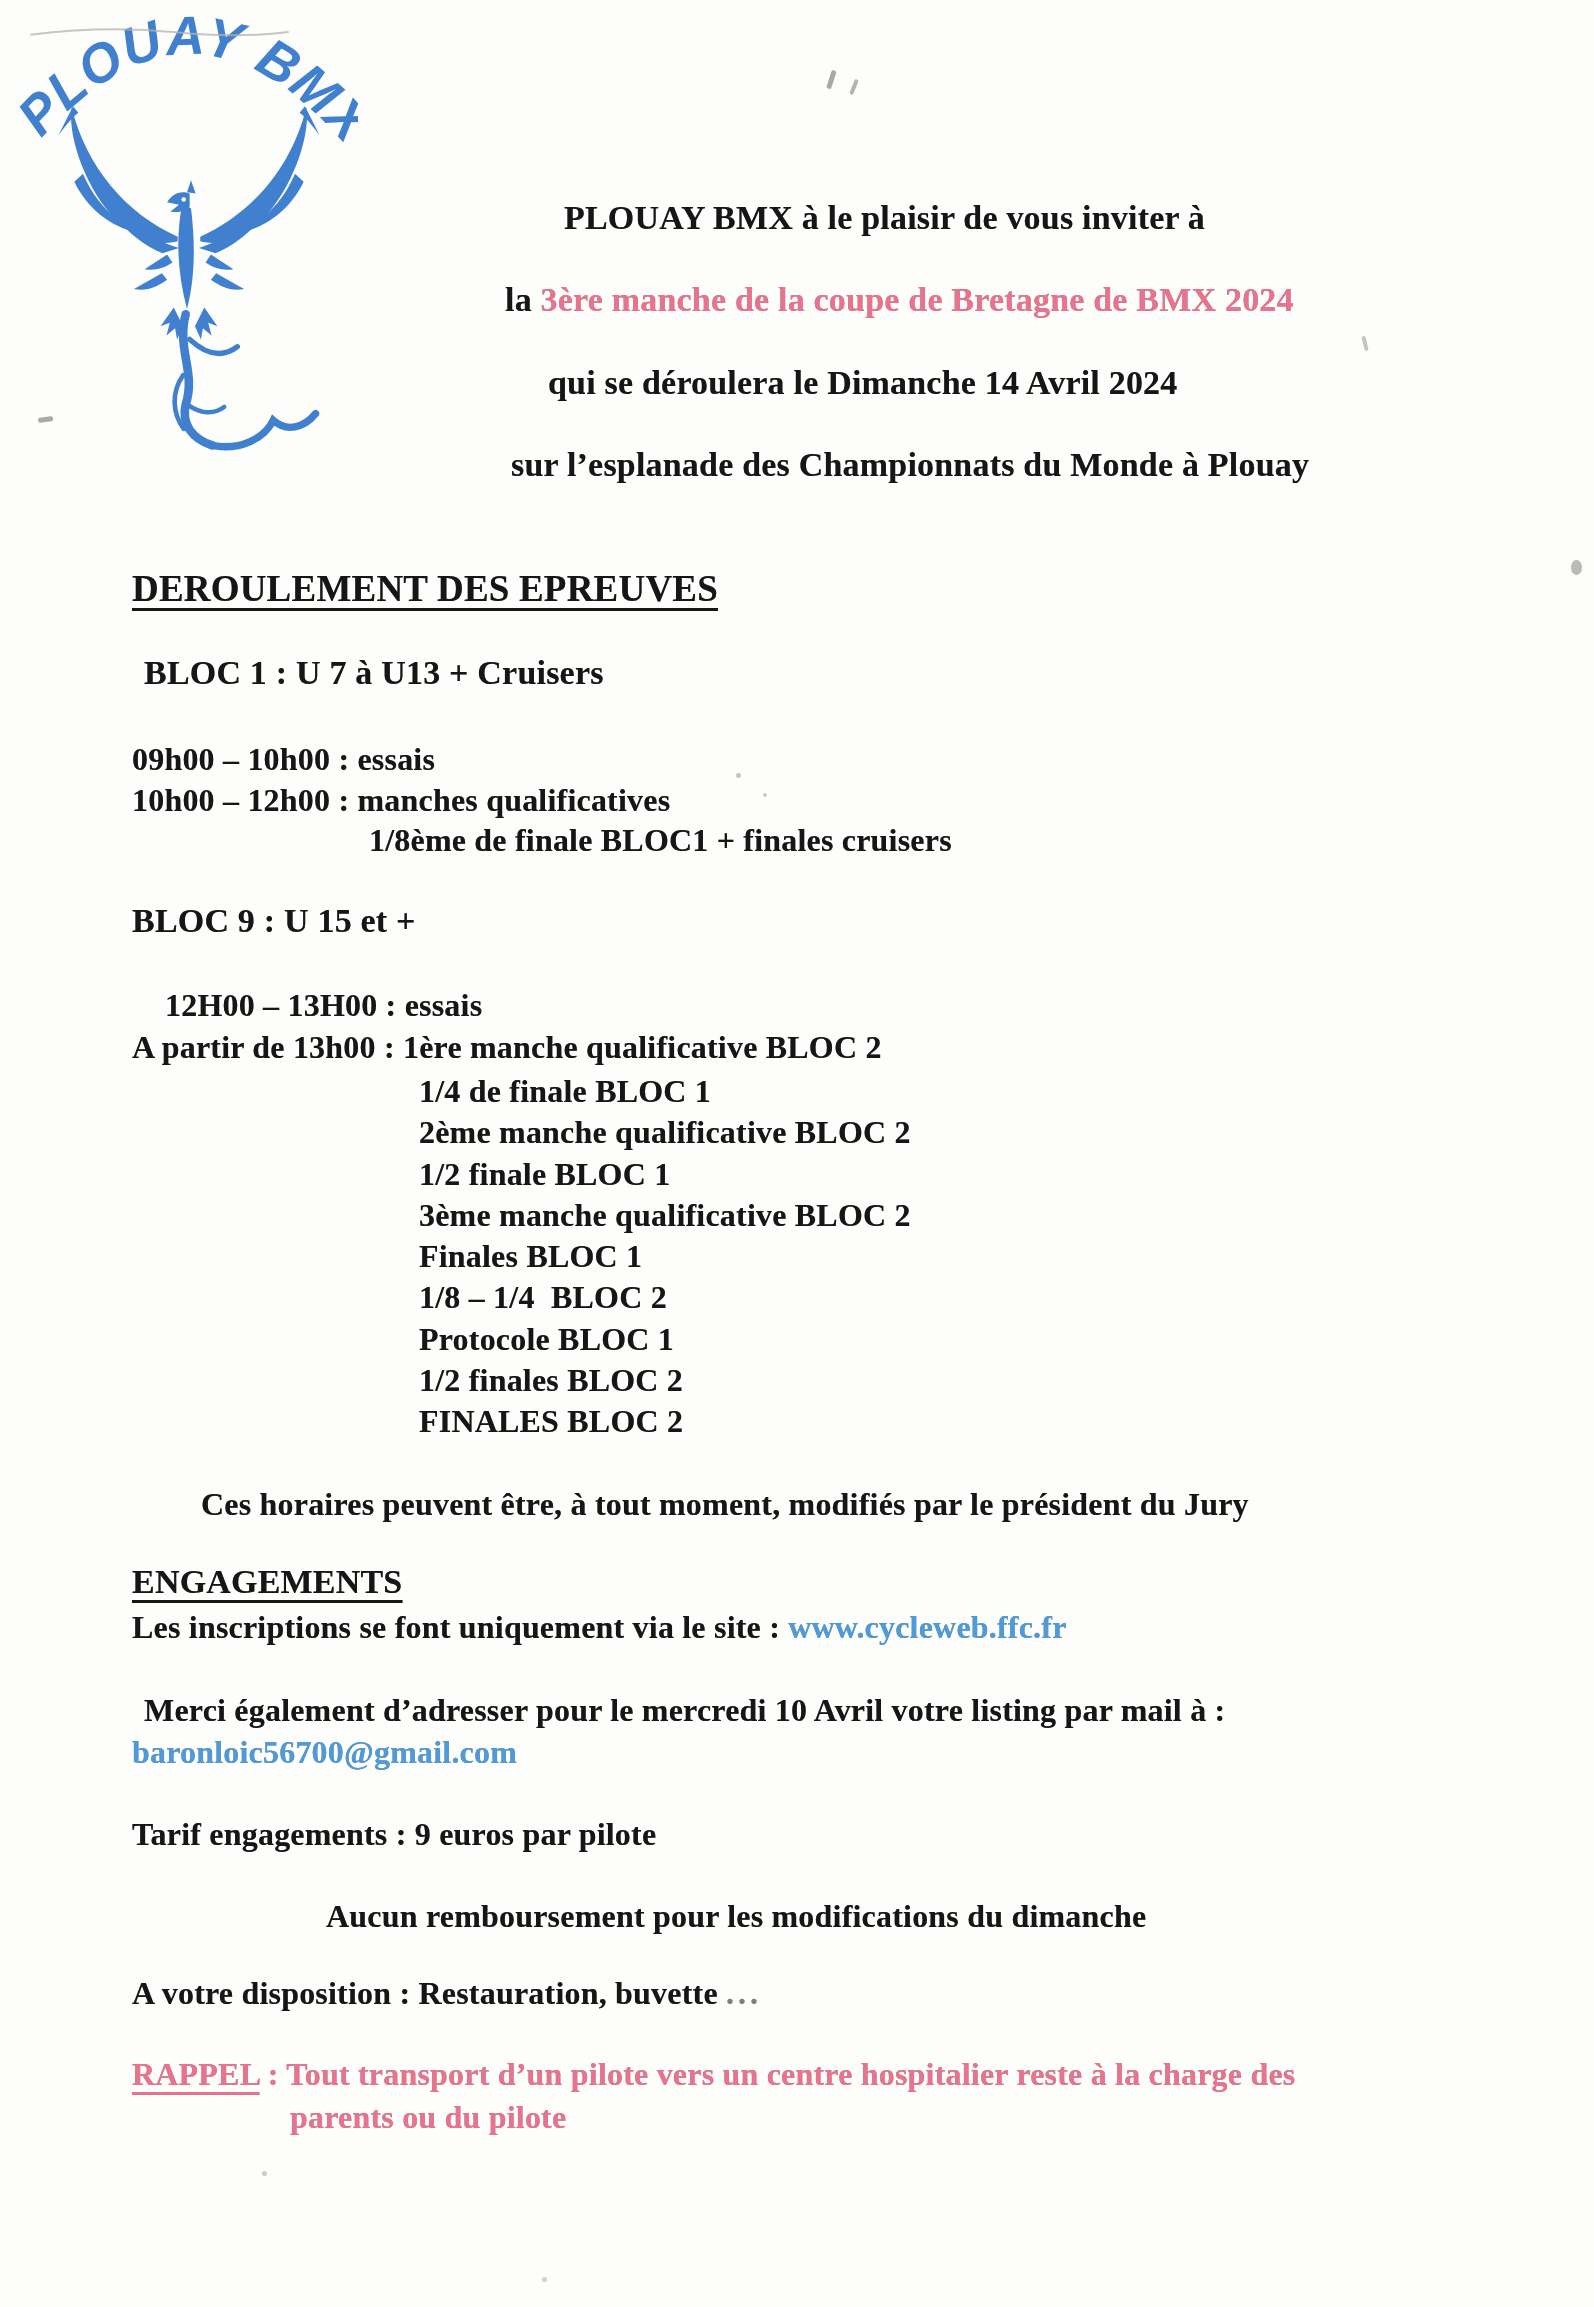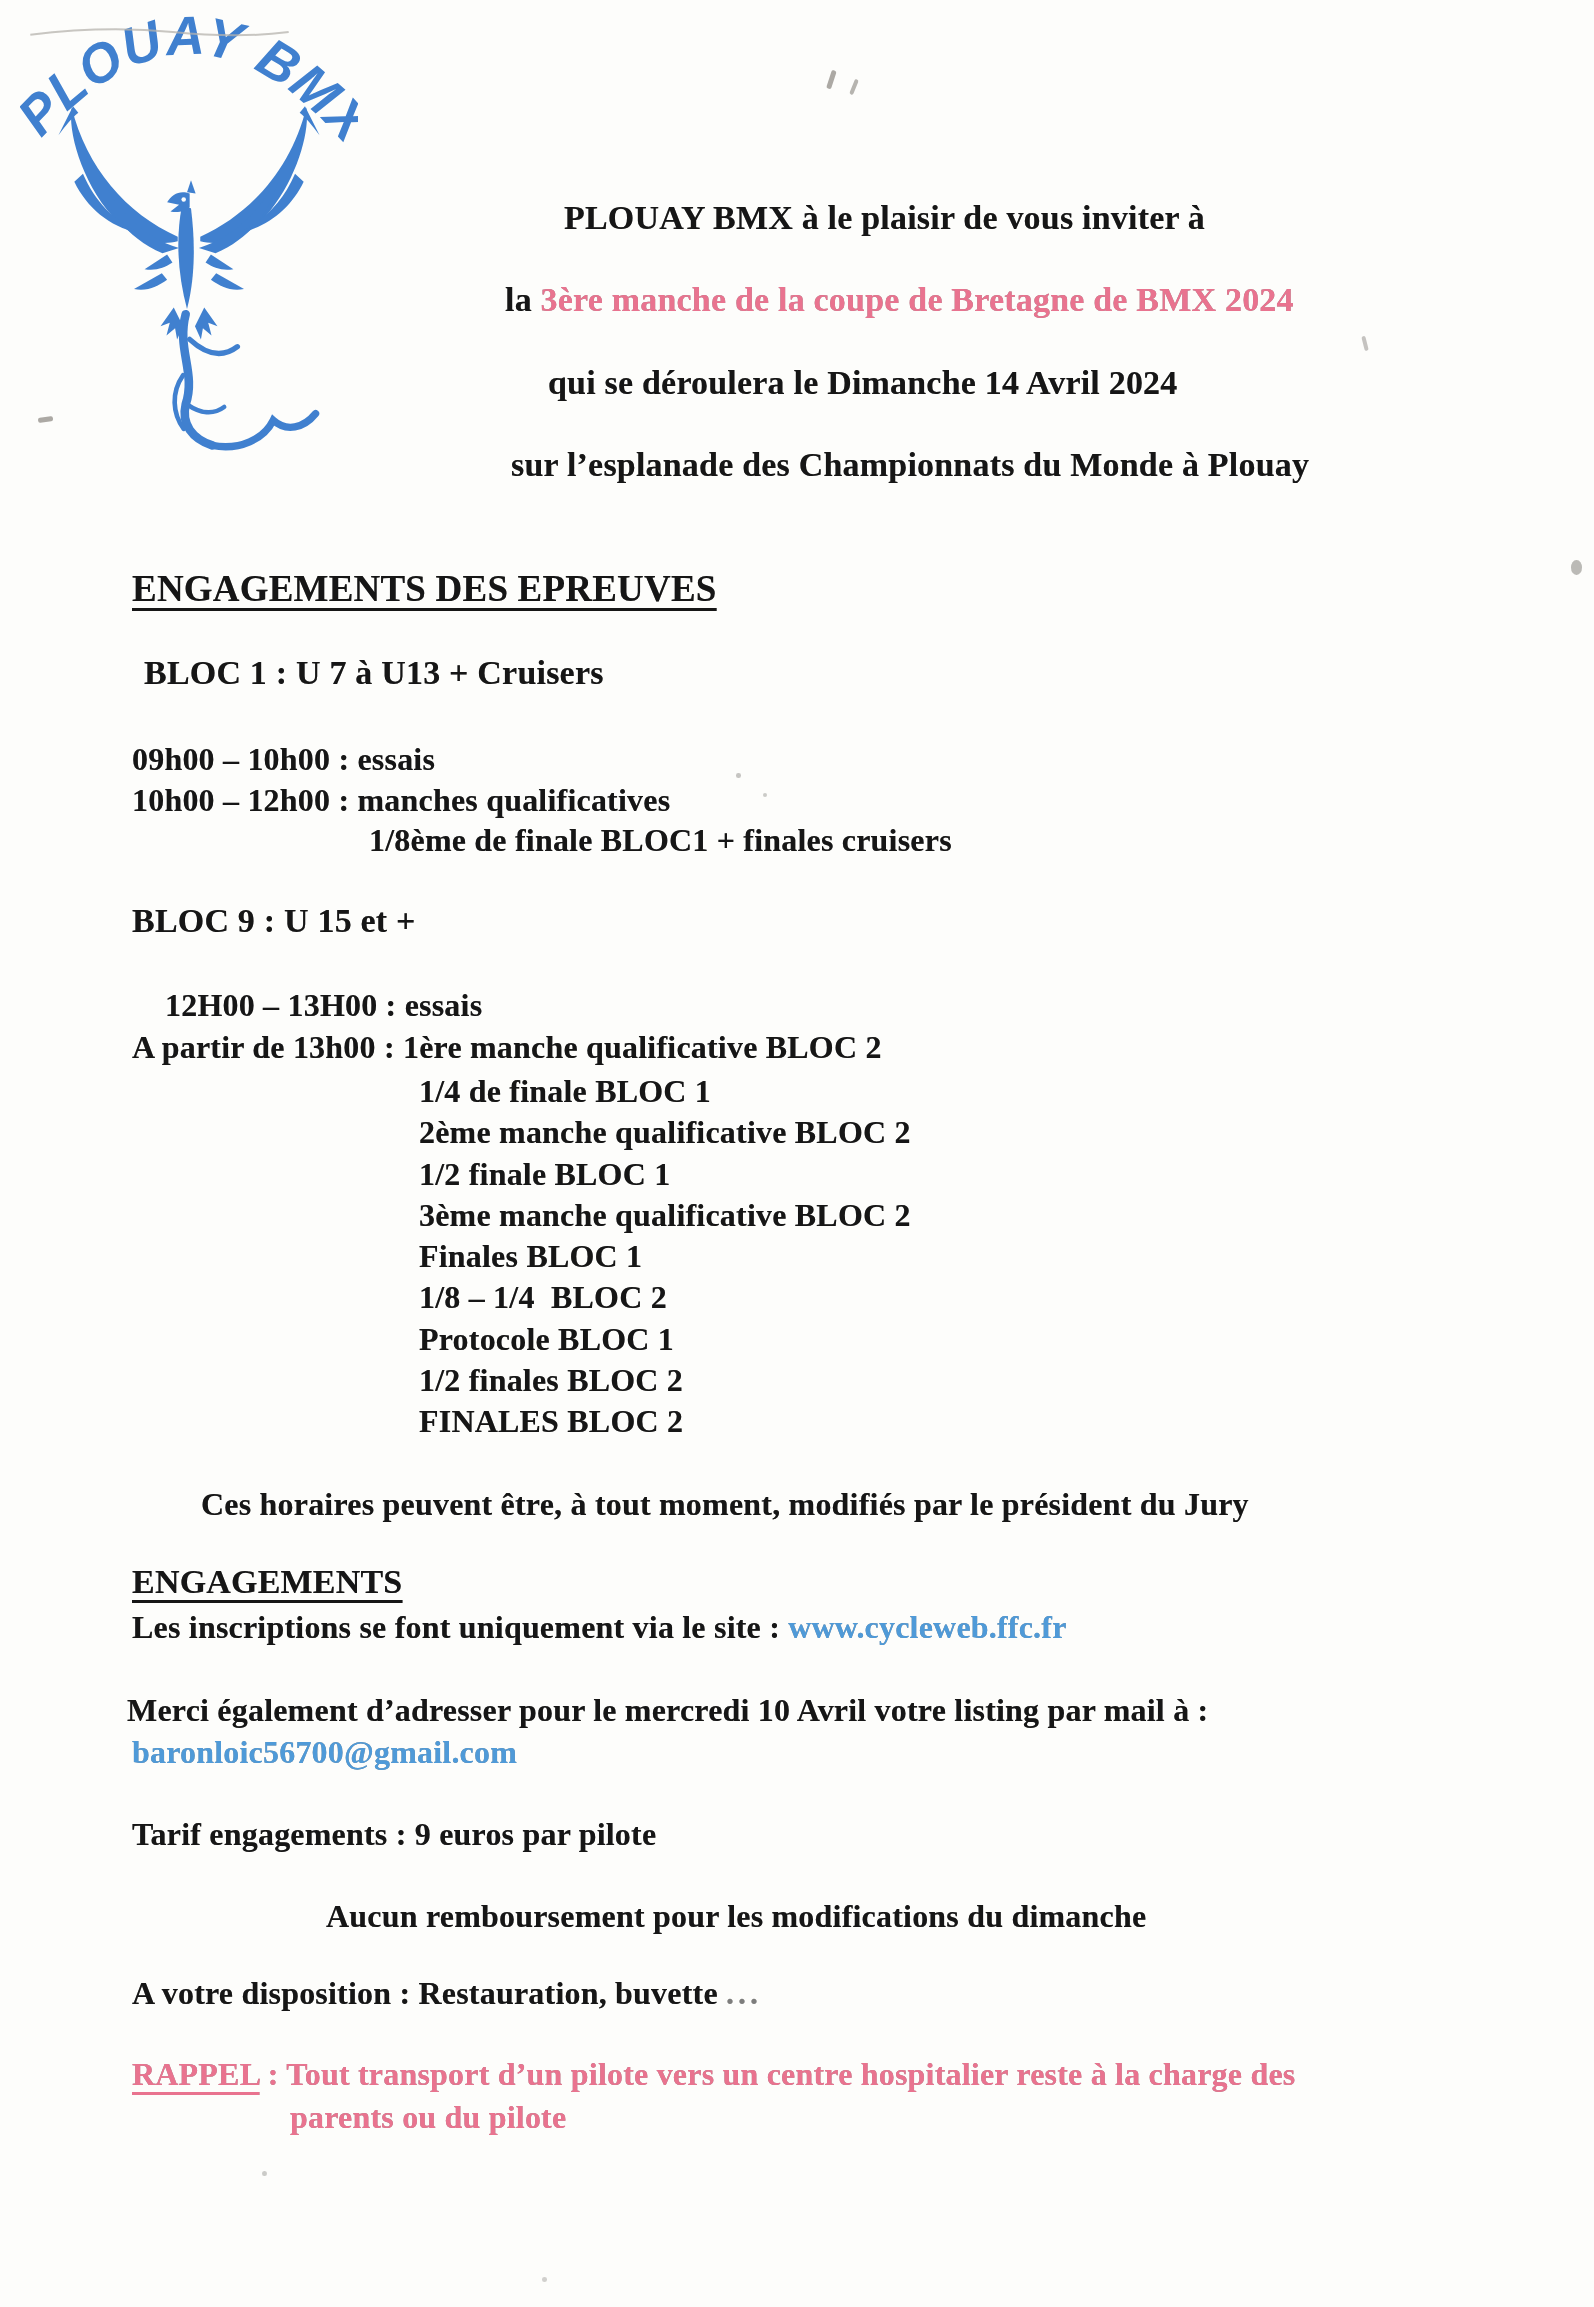--- a/index.html
+++ b/index.html
@@ -68,36 +68,36 @@
         <path d="M 252 598 C 272 612 292 614 308 602" stroke-width="7"></path>
       </g>
     </g>
   </svg>
 
   <div class="t fs-h" style="left:564px;top:199px;">PLOUAY BMX à le plaisir de vous inviter à</div>
   <div class="t fs-h" style="left:505px;top:281px;"><span>la </span><span class="pink">3ère manche de la coupe de Bretagne de BMX 2024</span></div>
   <div class="t fs-h" style="left:548px;top:364px;">qui se déroulera le Dimanche 14 Avril 2024</div>
   <div class="t fs-h" style="left:511px;top:446px;">sur l’esplanade des Championnats du Monde à Plouay</div>
 
-  <div class="t fs-t ul" style="left:132px;top:568px;">ENGAGEMENTS DES EPREUVES</div>
+  <div class="t fs-t ul" style="left:132px;top:568px;">DEROULEMENT DES EPREUVES</div>
 
   <div class="t fs-h" style="left:144px;top:654px;">BLOC 1 : U 7 à U13 + Cruisers</div>
   <div class="t fs-b sched-sub" style="left:132px;top:739px;"><div class="sched-line">09h00 – 10h00 : essais</div><div class="sched-line">10h00 – 12h00 : manches qualificatives</div></div>
   <div class="t fs-b" style="left:369px;top:823px;">1/8ème de finale BLOC1 + finales cruisers</div>
 
   <div class="t fs-h" style="left:132px;top:902px;">BLOC 9 : U 15 et +</div>
   <div class="t fs-b" style="left:132px;top:988px;margin-left:33px;">12H00 – 13H00 : essais</div>
   <div class="t fs-b" style="left:132px;top:1030px;">A partir de 13h00 : 1ère manche qualificative BLOC 2</div>
   <div class="t fs-b sched-sub" style="left:419px;top:1071px;"><div class="sched-line">1/4 de finale BLOC 1</div><div class="sched-line">2ème manche qualificative BLOC 2</div><div class="sched-line">1/2 finale BLOC 1</div><div class="sched-line">3ème manche qualificative BLOC 2</div><div class="sched-line">Finales BLOC 1</div><div class="sched-line">1/8 – 1/4  BLOC 2</div><div class="sched-line">Protocole BLOC 1</div><div class="sched-line">1/2 finales BLOC 2</div><div class="sched-line">FINALES BLOC 2</div></div>
 
   <div class="t fs-b" style="left:201px;top:1487px;">Ces horaires peuvent être, à tout moment, modifiés par le président du Jury</div>
 
   <div class="t fs-h ul" style="left:132px;top:1563px;">ENGAGEMENTS</div>
   <div class="t fs-b" style="left:132px;top:1610px;"><span>Les inscriptions se font uniquement via le site : </span><a class="blue linklike">www.cycleweb.ffc.fr</a></div>
-  <div class="t fs-b" style="left:127px;top:1693px;">Merci également d’adresser pour le mercredi 10 Avril votre listing par mail à :</div>
+  <div class="t fs-b" style="left:144px;top:1693px;">Merci également d’adresser pour le mercredi 10 Avril votre listing par mail à :</div>
   <div class="t fs-b" style="left:132px;top:1735px;"><a class="blue linklike">baronloic56700@gmail.com</a></div>
   <div class="t fs-b" style="left:132px;top:1817px;">Tarif engagements : 9 euros par pilote</div>
   <div class="t fs-b" style="left:326px;top:1899px;">Aucun remboursement pour les modifications du dimanche</div>
   <div class="t fs-b" style="left:132px;top:1976px;"><span>A votre disposition : Restauration, buvette </span><span class="dots">...</span></div>
 
   <div class="t fs-b pink" style="left:132px;top:2057px;"><span class="ul">RAPPEL</span><span> : </span><span>Tout transport d’un pilote vers un centre hospitalier reste à la charge des</span></div>
   <div class="t fs-b pink" style="left:290px;top:2100px;">parents ou du pilote</div>
 
   <svg style="position:absolute;left:26.5px;top:24px;" width="265" height="20" viewBox="0 0 400 30">
     <path d="M 5 16 Q 120 2 220 12 T 395 12" fill="none" stroke="#b5b3ae" stroke-width="3" opacity=".75"></path>

